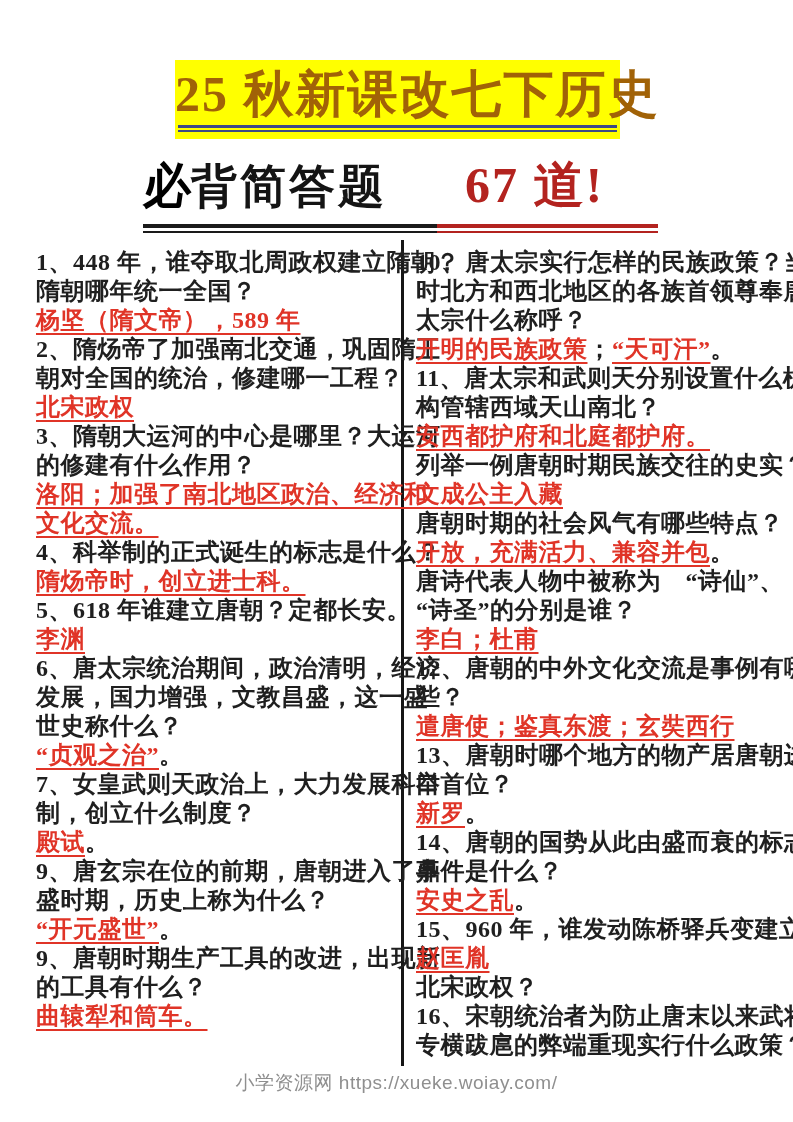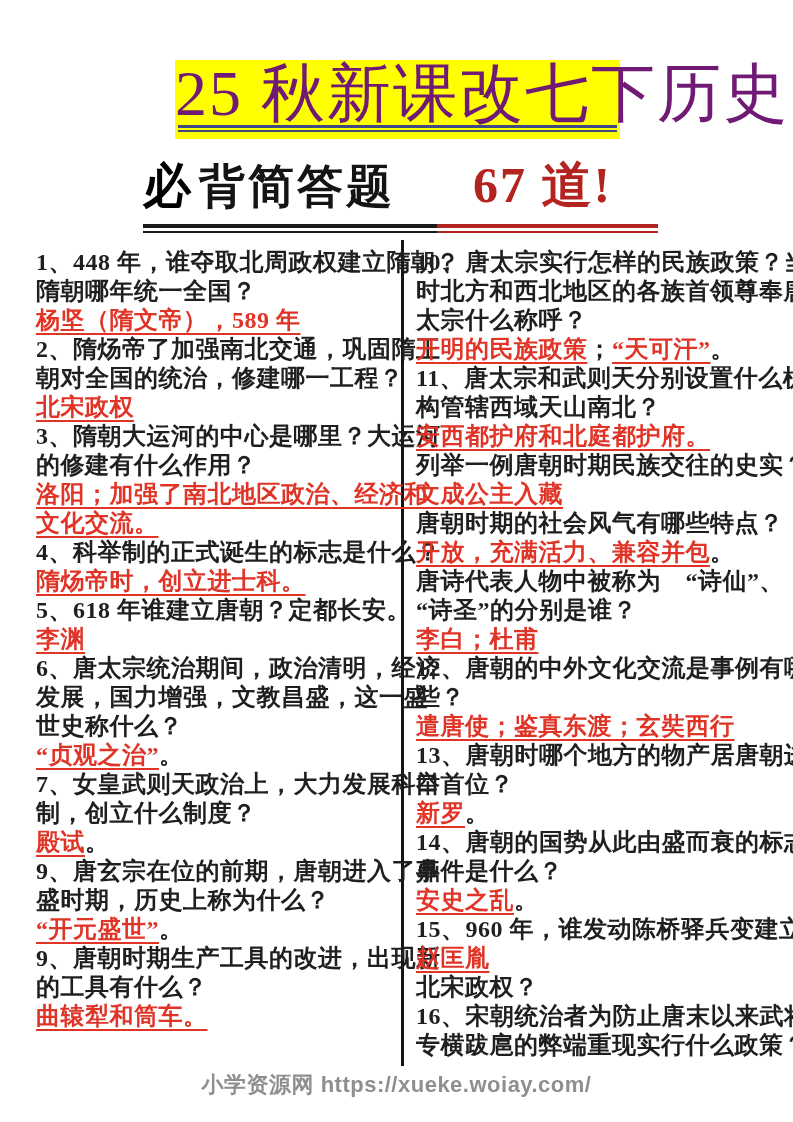--- a/index.html
+++ b/index.html
@@ -10,23 +10,23 @@
     overflow:hidden;
   }
   
   .title-box{
     position:absolute;left:175px;top:60px;width:445px;
     background:#ffff00;
     text-align:center;
     padding-top:4px;
   }
   .title-text{
-    color:#701a75;
-    font-size:64px;
-    font-weight:normal;
+    color:#a16207;
+    font-size:50px;
+    font-weight:bold;
     line-height:60px;
     letter-spacing:2px;
     white-space:nowrap;
   }
   .title-rule{
     height:2px;
     border-top:3px solid #3d4a86;
     border-bottom:2px solid #3d4a86;
     margin:1px 3px 7px 3px;
   }
@@ -34,21 +34,21 @@
   .subtitle{
     position:absolute;left:143px;top:152px;width:515px;
   }
   .subtitle-row{
     display:flex;align-items:baseline;white-space:nowrap;
   }
   .sub-bold{
     font-size:48px;font-weight:900;color:#000;
   }
   .sub-rest{
-    font-size:46px;font-weight:700;color:#141414;letter-spacing:3px;margin-left:8px;
+    font-size:46px;font-weight:700;color:#141414;letter-spacing:3px;
   }
   .sub-count{
     font-size:50px;font-weight:700;color:#b3231f;margin-left:78px;letter-spacing:2px;
   }
   .sub-rule{
     display:flex;margin-top:5px;
   }
   .sub-rule-black{
     width:294px;height:3px;
     border-top:4px solid #1a1a1a;border-bottom:2px solid #1a1a1a;
@@ -79,22 +79,22 @@
   .seg.u{
     text-decoration-line:underline;
     text-decoration-thickness:2px;
     text-underline-offset:5px;
   }
   
   .footer{
     position:absolute;left:0;top:1070px;width:793px;
     text-align:center;
     color:#8f8f8f;
-    font-size:22px;
-    font-weight:700;
+    font-size:19px;
+    font-weight:400;
     font-family:"Liberation Sans","DejaVu Sans",sans-serif;
     letter-spacing:0.5px;
   }
 </style>
 </head>
 <body>
 
 <div class="title-box">
   <div class="title-text">25 秋新课改七下历史</div>
   <div class="title-rule"></div>

